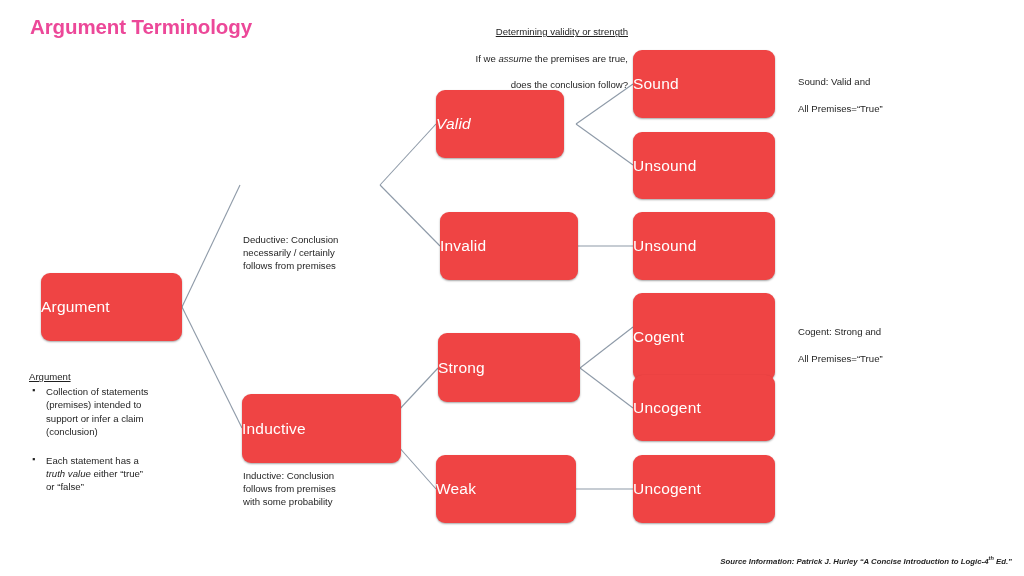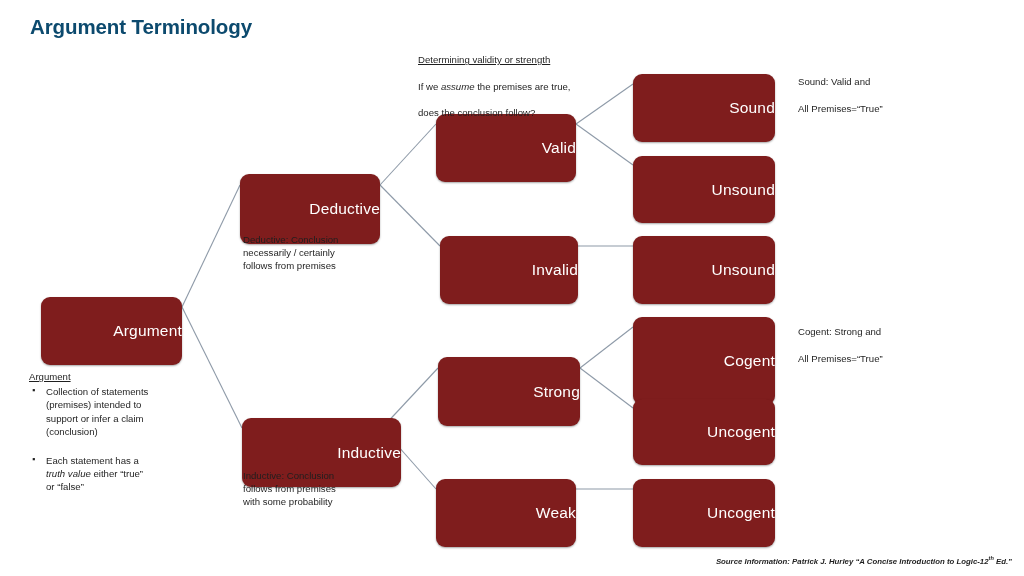--- a/index.html
+++ b/index.html
@@ -29,36 +29,35 @@
     pointer-events: none;
   }
 
   .title {
     position: absolute;
     left: 30px;
     top: 15px;
     font-size: 20.5px;
     font-weight: bold;
     letter-spacing: -0.1px;
-    color: #0c4a6e;
+    color: #ec4899;
     white-space: nowrap;
   }
 
   .node {
     position: absolute;
-    background: #7f1d1d;
+    background: #ef4444;
     border-radius: 9px;
     color: #ffffff;
     display: flex;
     align-items: center;
-    justify-content: flex-end;
+    justify-content: flex-start;
     font-size: 15.5px;
     letter-spacing: 0.2px;
     box-shadow: 0 1px 2px rgba(0,0,0,0.35);
-    margin-top: 24px;
   }
 
   .note {
     position: absolute;
     font-size: 9.6px;
     line-height: 13.2px;
     color: #1f1f1f;
     white-space: pre-line;
   }
   .note .u { text-decoration: underline; }
@@ -133,28 +132,25 @@
       <line x1="576" y1="489" x2="633" y2="489"></line>
     </g>
   </svg>
 
   <div class="title">Argument Terminology</div>
 
   <div class="node" style="left:41px; top:273px; width:141px; height:68px;">
     <span>Argument</span>
   </div>
 
-  <div class="node" style="left:240px; top:150px; width:140px; height:70px;">
-    <span>Deductive</span>
-  </div>
   <div class="node" style="left:242px; top:394px; width:159px; height:69px;">
     <span>Inductive</span>
   </div>
 
-  <div class="node" style="left:436px; top:90px; width:140px; height:68px;">
+  <div class="node" style="left:436px; top:90px; width:128px; height:68px;font-style:italic;">
     <span>Valid</span>
   </div>
   <div class="node" style="left:440px; top:212px; width:138px; height:68px;">
     <span>Invalid</span>
   </div>
   <div class="node" style="left:438px; top:333px; width:142px; height:69px;">
     <span>Strong</span>
   </div>
   <div class="node" style="left:436px; top:455px; width:140px; height:68px;">
     <span>Weak</span>
@@ -172,21 +168,21 @@
   <div class="node" style="left:633px; top:293px; width:142px; height:88px;">
     <span>Cogent</span>
   </div>
   <div class="node" style="left:633px; top:375px; width:142px; height:66px;">
     <span>Uncogent</span>
   </div>
   <div class="node" style="left:633px; top:455px; width:142px; height:68px;">
     <span>Uncogent</span>
   </div>
 
-  <div class="note" style="left:418px; top:40px; width:210px;">
+  <div class="note" style="left:418px; top:12px; width:210px;text-align:right;">
     <span class="u">Determining validity or strength</span><br>
     <span>If we </span><span class="it">assume</span><span> the premises are true,</span><br>
     <span>does the conclusion follow?</span>
   </div>
 
   <div class="note" style="left:243px; top:233px; width:180px;">Deductive: Conclusion
 necessarily / certainly
 follows from premises</div>
 
   <div class="note" style="left:243px; top:469px; width:180px;">Inductive: Conclusion
@@ -209,16 +205,16 @@
       <li>Collection of statements
 (premises) intended to
 support or infer a claim
 (conclusion)</li>
       <li><span>Each statement has a</span><br><span class="it">truth value</span><span style="white-space:pre-line;"> either “true”
 or “false”</span></li>
     </ul>
   </div>
 
   <div class="source">
-    <span>Source Information:  Patrick J. Hurley “A Concise Introduction to Logic-12</span><sup>th</sup><span> Ed.”</span>
+    <span>Source Information:  Patrick J. Hurley “A Concise Introduction to Logic-4</span><sup>th</sup><span> Ed.”</span>
   </div>
 
 </div>
 
 </body></html>

